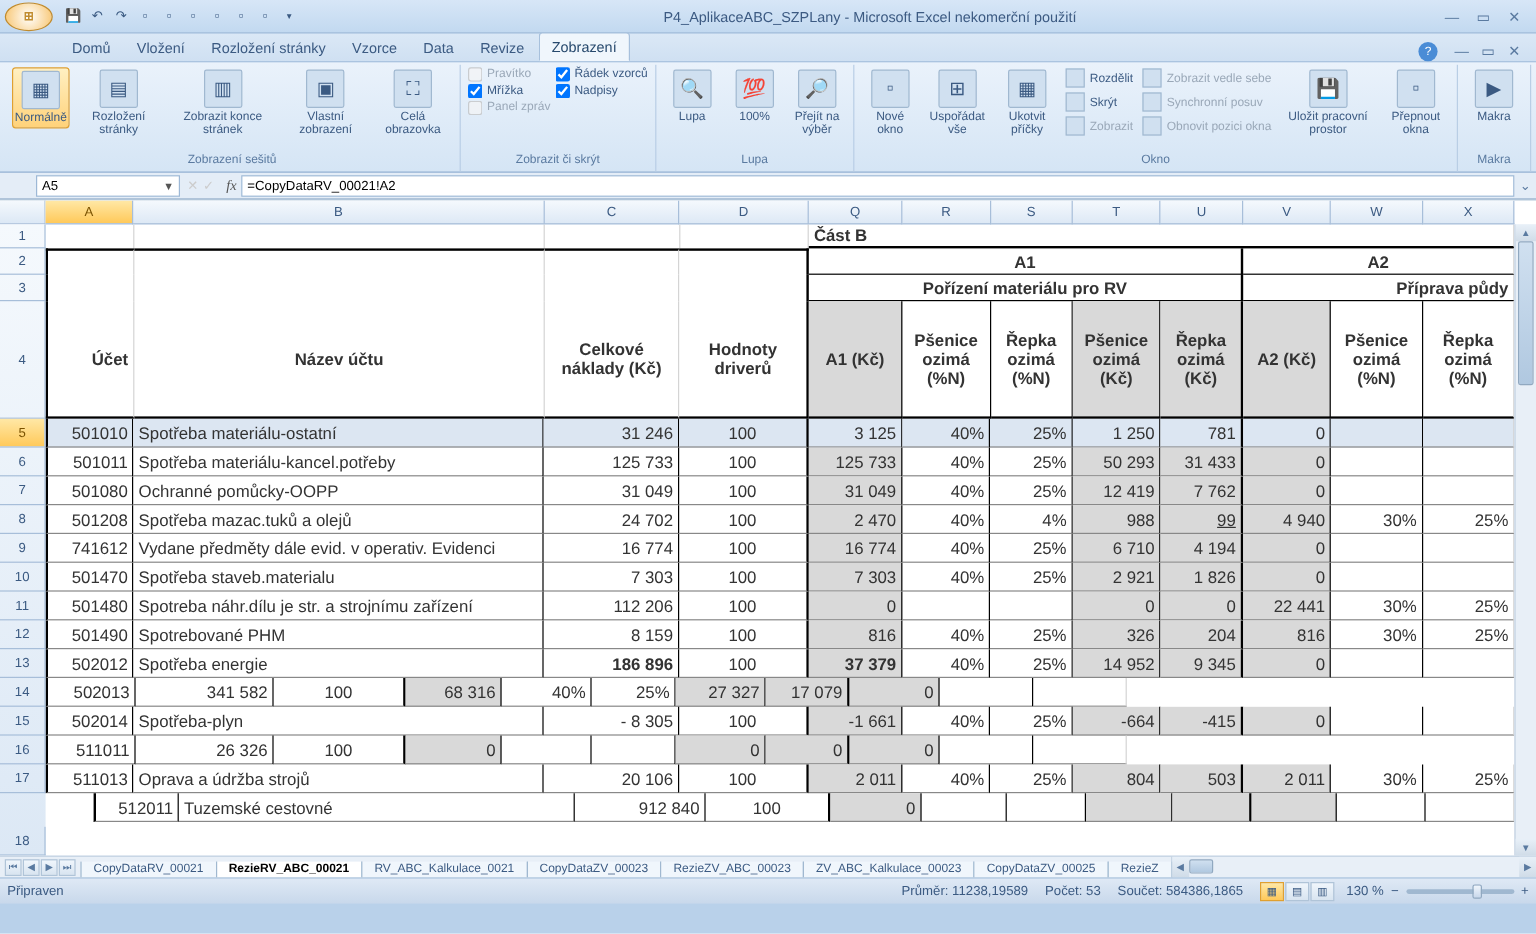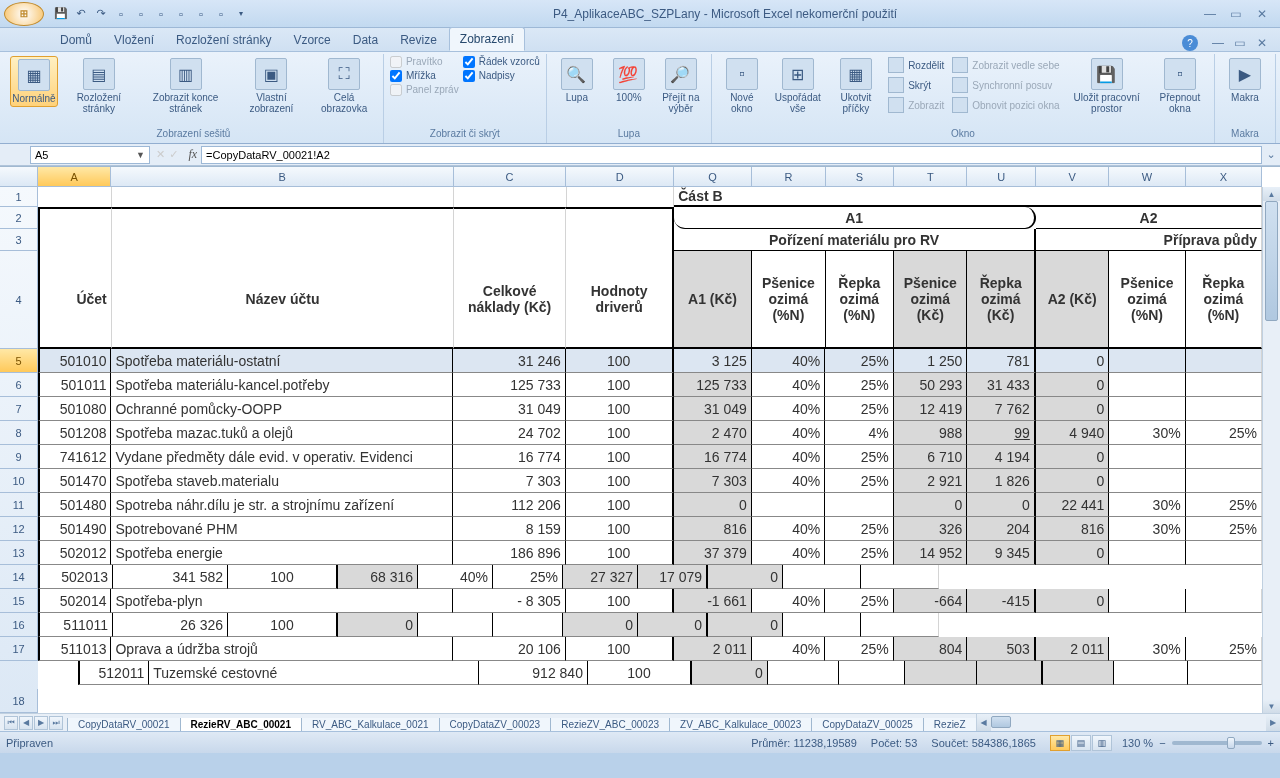--- a/index.html
+++ b/index.html
@@ -322,21 +322,21 @@
         <div class="cell " style="width: 350px; border-bottom: none;"></div>
         <div class="cell " style="width: 115px; border-bottom: none;"></div>
         <div class="cell " style="width: 110px; border-bottom: none;"></div>
         <div class="cell hdr-cell" style="width: 601px; justify-content: flex-start; font-weight: bold; border-bottom: 2px solid rgb(0, 0, 0);">Část B</div>
       </div>
       <div class="cell-row" style="height: 22px;">
         <div class="cell thick-t thick-l" style="width: 75px; border-bottom: none;"></div>
         <div class="cell thick-t" style="width: 350px; border-bottom: none;"></div>
         <div class="cell thick-t" style="width: 115px; border-bottom: none;"></div>
         <div class="cell thick-t thick-r" style="width: 110px; border-bottom: none;"></div>
-        <div class="cell hdr-cell thick-r" style="width: 370px; font-weight: bold; border-bottom: 1px solid rgb(0, 0, 0); border-radius: 11px;">A1</div>
+        <div class="cell hdr-cell thick-r" style="width: 370px; font-weight: bold; border-bottom: 1px solid rgb(0, 0, 0);">A1</div>
         <div class="cell hdr-cell" style="width: 231px; font-weight: bold; border-bottom: 1px solid rgb(0, 0, 0);">A2</div>
       </div>
       <div class="cell-row" style="height: 22px;">
         <div class="cell thick-l" style="width: 75px; border-bottom: none;"></div>
         <div class="cell " style="width: 350px; border-bottom: none;"></div>
         <div class="cell " style="width: 115px; border-bottom: none;"></div>
         <div class="cell thick-r" style="width: 110px; border-bottom: none;"></div>
         <div class="cell hdr-cell thick-r" style="width: 370px; font-weight: bold; border-bottom: 1px solid rgb(0, 0, 0);">Pořízení materiálu pro RV</div>
         <div class="cell hdr-cell" style="width: 231px; font-weight: bold; border-bottom: 1px solid rgb(0, 0, 0); justify-content: flex-end;">Příprava půdy</div>
       </div>
@@ -462,23 +462,23 @@
         <div class="cell num" style="width: 70px; border-right: 1px solid rgb(0, 0, 0); border-bottom: 1px solid rgb(136, 136, 136);">25%</div>
         <div class="cell num grey" style="width: 75px; border-right: 1px solid rgb(0, 0, 0); border-bottom: 1px solid rgb(136, 136, 136);">326</div>
         <div class="cell num grey thick-r" style="width: 70px; border-bottom: 1px solid rgb(136, 136, 136);">204</div>
         <div class="cell num grey" style="width: 75px; border-right: 1px solid rgb(0, 0, 0); border-bottom: 1px solid rgb(136, 136, 136);">816</div>
         <div class="cell num" style="width: 78px; border-right: 1px solid rgb(0, 0, 0); border-bottom: 1px solid rgb(136, 136, 136);">30%</div>
         <div class="cell num" style="width: 78px; border-bottom: 1px solid rgb(136, 136, 136);">25%</div>
       </div>
       <div class="cell-row" style="height: 24px;">
         <div class="cell num thick-l" style="width: 75px; border-right: 1px solid rgb(0, 0, 0); border-bottom: 1px solid rgb(136, 136, 136);">502012</div>
         <div class="cell " style="width: 350px; border-right: 1px solid rgb(0, 0, 0); border-bottom: 1px solid rgb(136, 136, 136);">Spotřeba energie</div>
-        <div class="cell num" style="width: 115px; border-right: 1px solid rgb(0, 0, 0); border-bottom: 1px solid rgb(136, 136, 136);">186 896</div>
-        <div class="cell ctr thick-r" style="width: 110px; border-bottom: 1px solid rgb(136, 136, 136);">100</div>
-        <div class="cell num grey" style="width: 80px; border-right: 1px solid rgb(0, 0, 0); border-bottom: 1px solid rgb(136, 136, 136);">37 379</div>
+        <div class="cell num" style="width: 115px; border-right: 1px solid rgb(0, 0, 0); border-bottom: 1px solid rgb(136, 136, 136); font-weight: bold;">186 896</div>
+        <div class="cell ctr thick-r" style="width: 110px; border-bottom: 1px solid rgb(136, 136, 136);">100</div>
+        <div class="cell num grey" style="width: 80px; border-right: 1px solid rgb(0, 0, 0); border-bottom: 1px solid rgb(136, 136, 136); font-weight: bold;">37 379</div>
         <div class="cell num" style="width: 75px; border-right: 1px solid rgb(0, 0, 0); border-bottom: 1px solid rgb(136, 136, 136);">40%</div>
         <div class="cell num" style="width: 70px; border-right: 1px solid rgb(0, 0, 0); border-bottom: 1px solid rgb(136, 136, 136);">25%</div>
         <div class="cell num grey" style="width: 75px; border-right: 1px solid rgb(0, 0, 0); border-bottom: 1px solid rgb(136, 136, 136);">14 952</div>
         <div class="cell num grey thick-r" style="width: 70px; border-bottom: 1px solid rgb(136, 136, 136);">9 345</div>
         <div class="cell num grey" style="width: 75px; border-right: 1px solid rgb(0, 0, 0); border-bottom: 1px solid rgb(136, 136, 136);">0</div>
         <div class="cell num" style="width: 78px; border-right: 1px solid rgb(0, 0, 0); border-bottom: 1px solid rgb(136, 136, 136);"></div>
         <div class="cell num" style="width: 78px; border-bottom: 1px solid rgb(136, 136, 136);"></div>
       </div>
       <div class="cell-row" style="height: 24px;">
         <div class="cell num thick-l" style="width: 75px; border-right: 1px solid rgb(0, 0, 0); border-bottom: 1px solid rgb(136, 136, 136);">502013</div>

